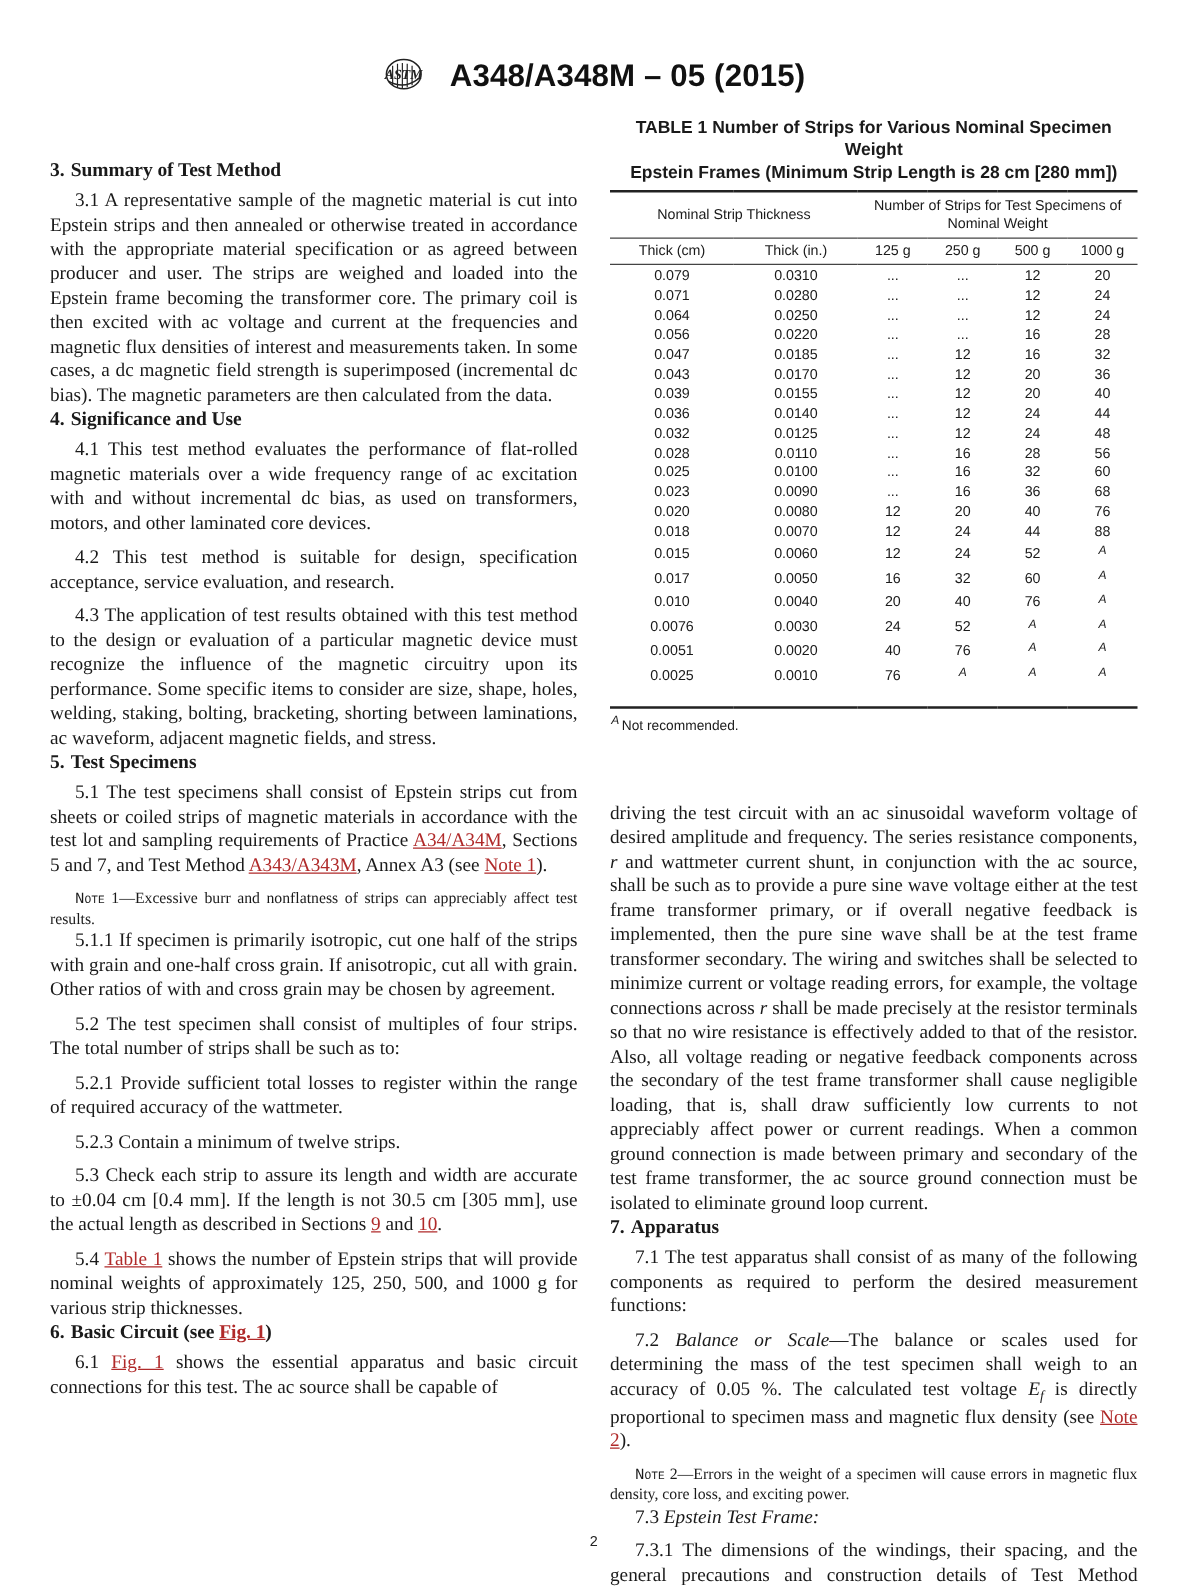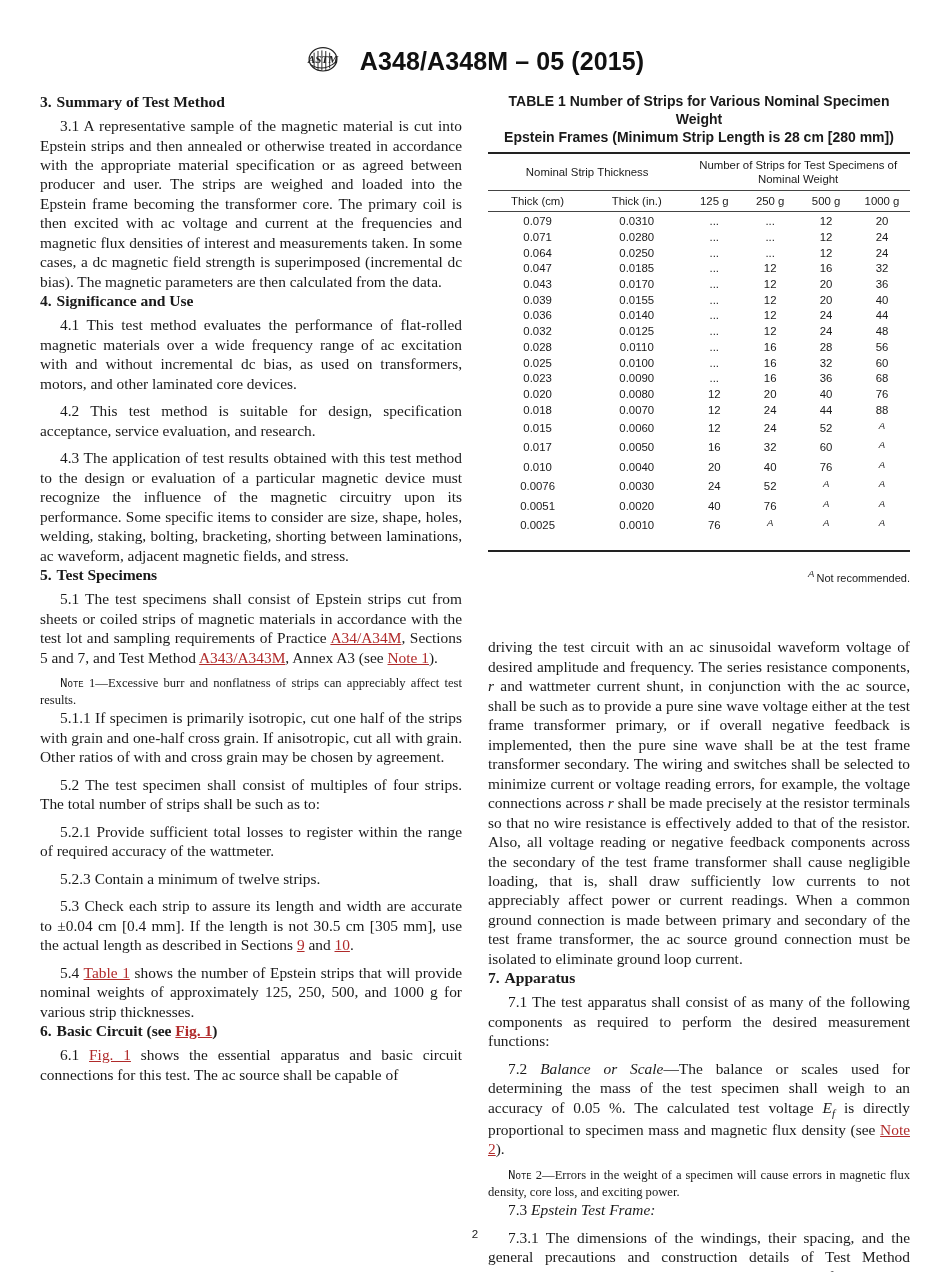--- a/index.html
+++ b/index.html
@@ -41,21 +41,21 @@
     top: 92px;
     left: 40px;
     width: 870px;
     height: 1120px;
   }
   .col {
     position: absolute;
     top: 0;
     width: 422px;
   }
-  .col-left  { left: 0; }
+  .col-left  { left: 0; margin-top: 35px; }
   .col-right { left: 448px; }
 
   
   h2.sec-head {
     font-size: 15.6px;
     font-weight: bold;
     margin: 0 0 5px 0;
     line-height: 1.22;
     letter-spacing: -0.05px;
   }
@@ -135,23 +135,22 @@
   table.strips tbody tr:last-child  td { padding-bottom: 15px; }
 
   .col-thick-cm { width: 23.5%; }
   .col-thick-in { width: 23.5%; }
   .col-w        { width: 13.25%; }
 
   .fnmark { font-style: italic; font-size: 9.6px; vertical-align: super; }
   .tbl-footnote {
     font-family: "Liberation Sans", "DejaVu Sans", sans-serif;
     font-size: 11px;
-    margin-top: 16px;
+    margin-top: 4px;
     padding-left: 1px;
-    text-align: right;
   }
   .tbl-footnote .fnmark { vertical-align: super; margin-right: 2px; }
 
   
   .page-number {
     position: absolute;
     bottom: 32px; left: 0; right: 0;
     text-align: center;
     font-family: "Liberation Sans", "DejaVu Sans", sans-serif;
     font-size: 11.5px;
@@ -260,20 +259,28 @@
             </tr>
             <tr>
               <td>0.064</td>
               <td>0.0250</td>
               <td>...</td>
               <td>...</td>
               <td>12</td>
               <td>24</td>
             </tr>
             <tr>
+              <td>0.056</td>
+              <td>0.0220</td>
+              <td>...</td>
+              <td>...</td>
+              <td>16</td>
+              <td>28</td>
+            </tr>
+            <tr>
               <td>0.047</td>
               <td>0.0185</td>
               <td>...</td>
               <td>12</td>
               <td>16</td>
               <td>32</td>
             </tr>
             <tr>
               <td>0.043</td>
               <td>0.0170</td>

